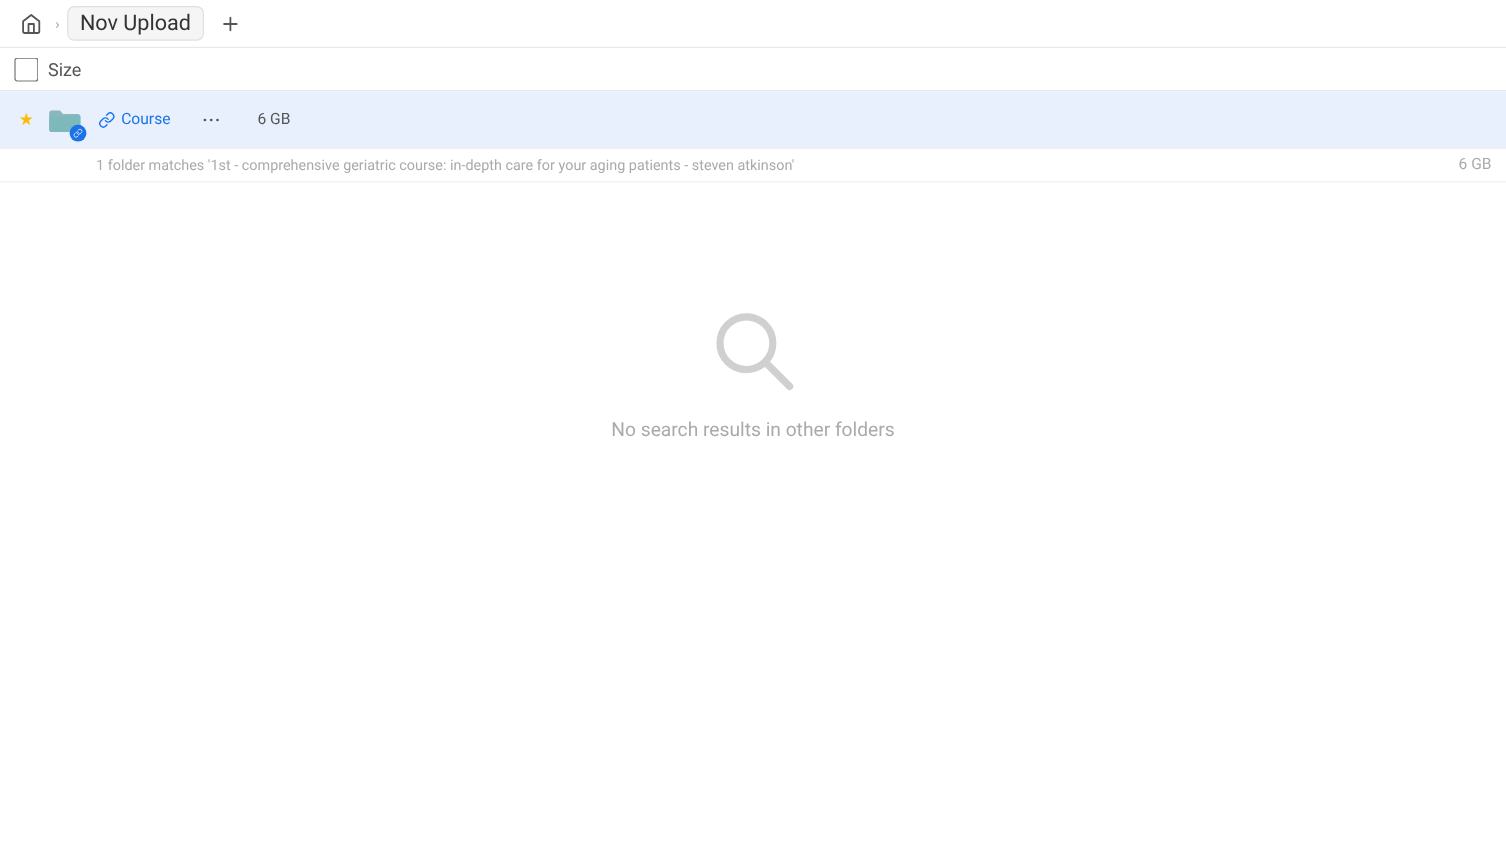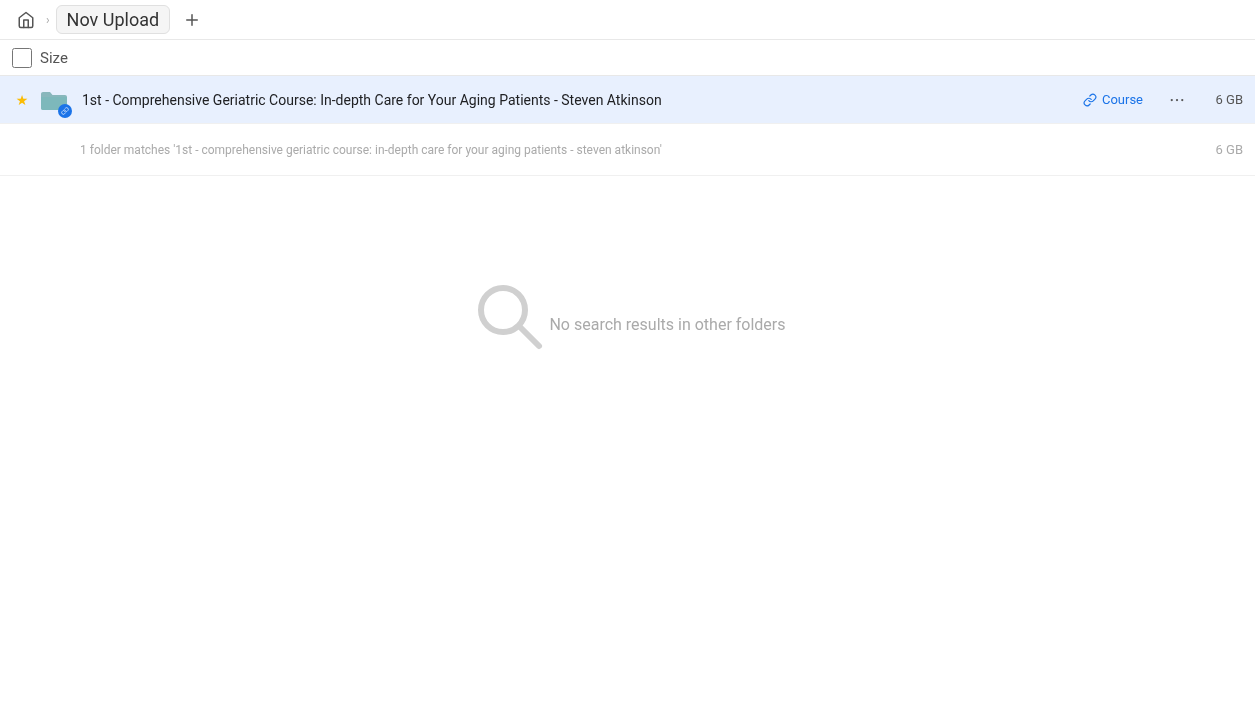--- a/index.html
+++ b/index.html
@@ -200,41 +200,41 @@
       color: #555;
       min-width: 40px;
       text-align: right;
     }
 
     
     .match-info-row {
       display: flex;
       align-items: center;
       padding: 6px 12px 6px 80px;
-      height: 52px;
+      height: 28px;
       border-bottom: 1px solid #f0f0f0;
     }
 
     .match-text {
       font-size: 12px;
       color: #aaa;
       flex: 1;
     }
 
     .match-size {
       font-size: 13px;
       color: #aaa;
       min-width: 40px;
       text-align: right;
     }
 
     
     .empty-state {
       display: flex;
-      flex-direction: row;
+      flex-direction: column;
       align-items: center;
       justify-content: center;
       padding-top: 100px;
       color: #aaa;
     }
 
     .search-icon-large {
       width: 80px;
       height: 80px;
       margin-bottom: 16px;
@@ -282,21 +282,20 @@
       <path d="M2 9H28V20C28 21.1 27.1 22 26 22H4C2.9 22 2 21.1 2 20V9Z" fill="#7ab8ba" opacity="0.8"></path>
     </svg>
     <div class="link-badge">
       <svg width="8" height="8" viewBox="0 0 24 24" fill="white">
         <path d="M10 13a5 5 0 0 0 7.54.54l3-3a5 5 0 0 0-7.07-7.07l-1.72 1.71" stroke="white" stroke-width="2" fill="none" stroke-linecap="round"></path>
         <path d="M14 11a5 5 0 0 0-7.54-.54l-3 3a5 5 0 0 0 7.07 7.07l1.71-1.71" stroke="white" stroke-width="2" fill="none" stroke-linecap="round"></path>
       </svg>
     </div>
   </div>
 
-  <span class="file-name">1st - Comprehensive Geriatric Course: In-depth Care for Your Aging Patients - Steven Atkinson</span>
 
   <div class="shared-badge">
     <svg width="14" height="14" viewBox="0 0 24 24" fill="none" stroke="#1a73e8" stroke-width="2" stroke-linecap="round" stroke-linejoin="round">
       <path d="M10 13a5 5 0 0 0 7.54.54l3-3a5 5 0 0 0-7.07-7.07l-1.72 1.71"></path>
       <path d="M14 11a5 5 0 0 0-7.54-.54l-3 3a5 5 0 0 0 7.07 7.07l1.71-1.71"></path>
     </svg>
     <span>Course</span>
   </div>
 
   <div class="more-btn">

